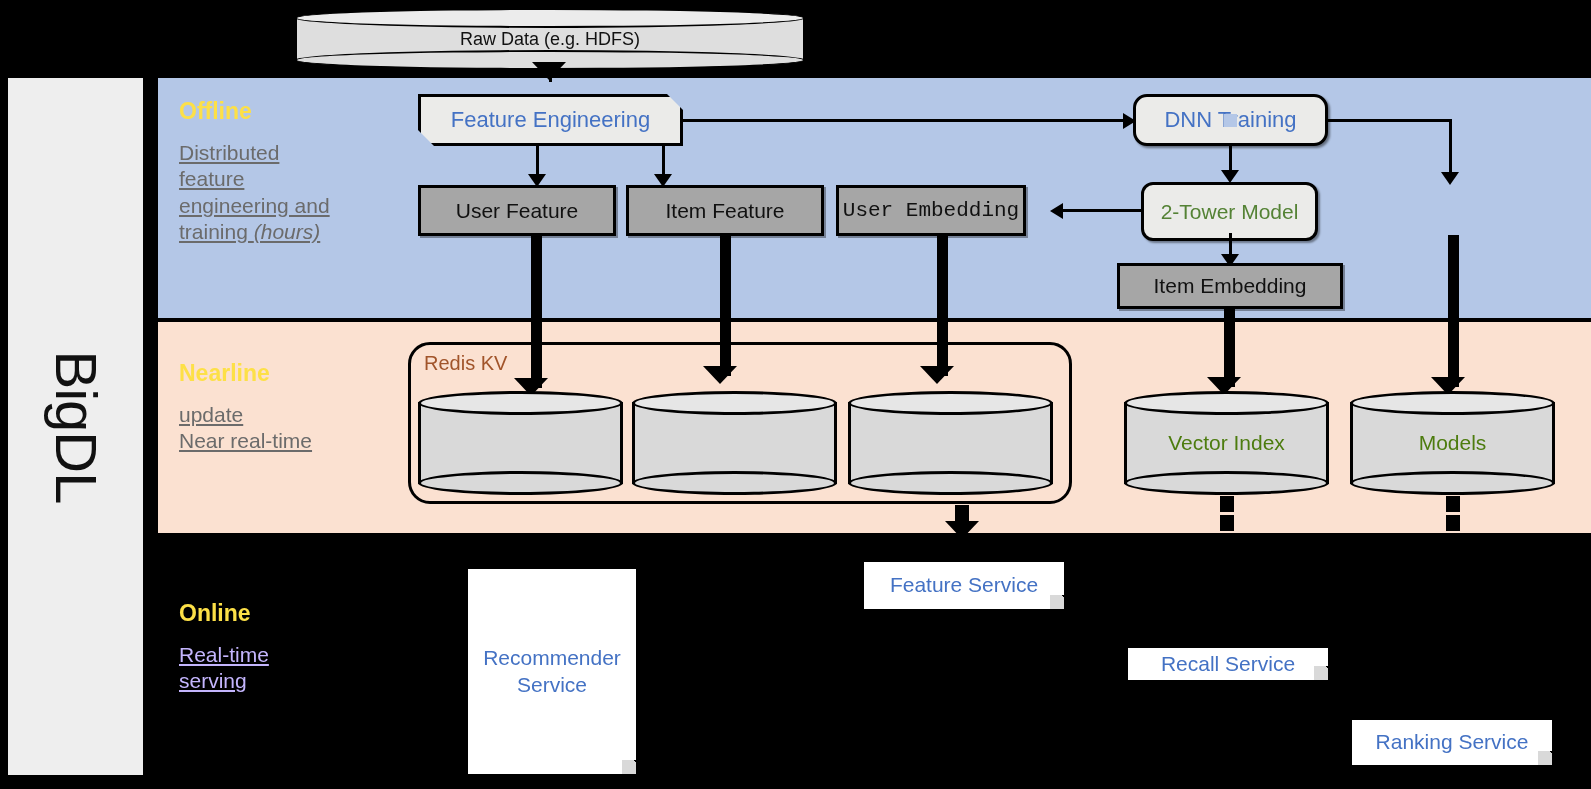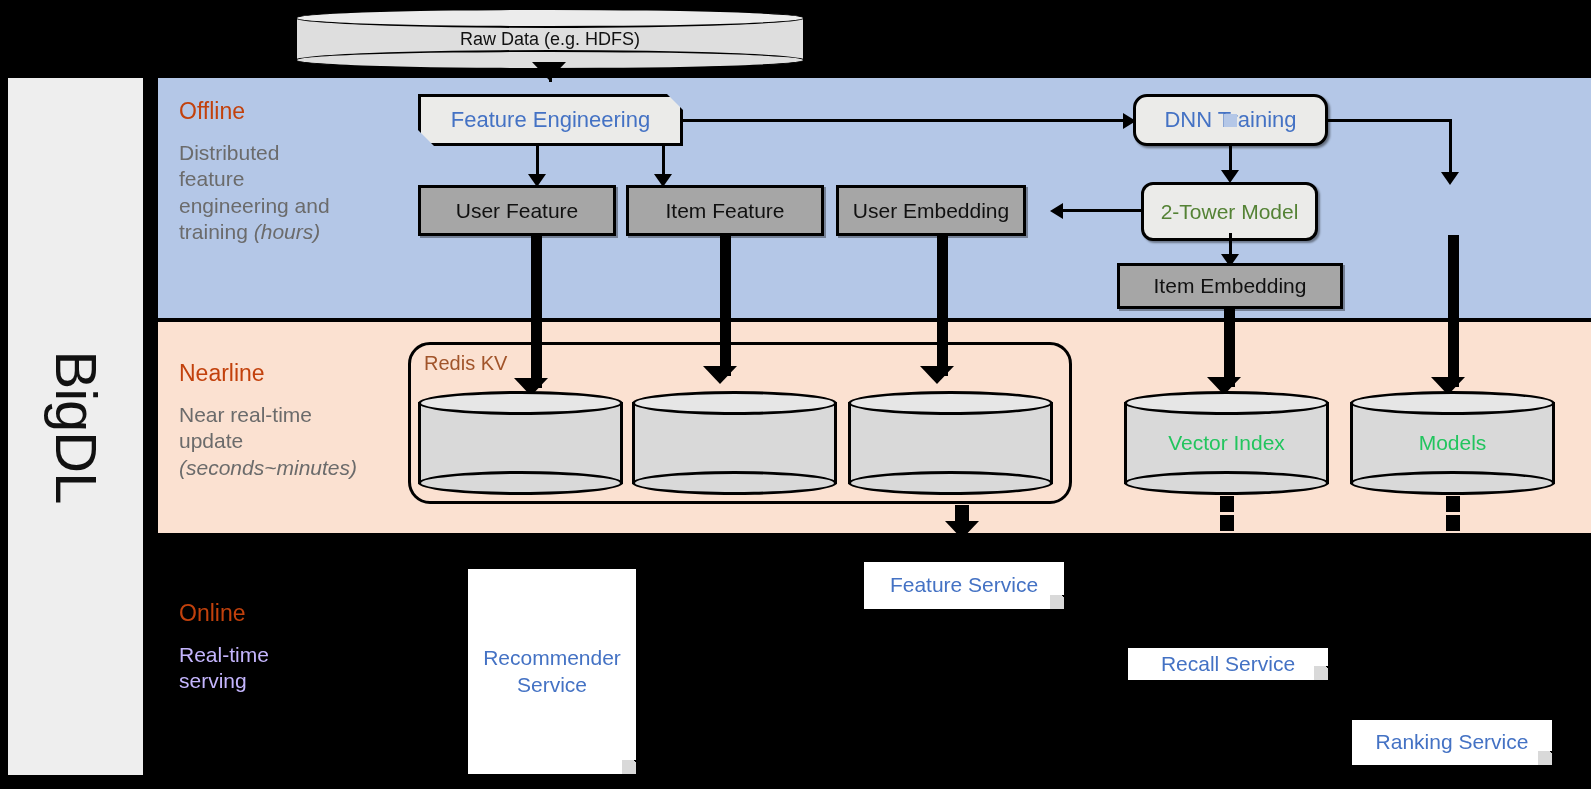--- a/index.html
+++ b/index.html
@@ -8,22 +8,22 @@
 
   .band{position:absolute;}
   #band-offline{left:158px;top:78px;width:1433px;height:240px;background:#b4c7e7;}
   #band-nearline{left:158px;top:322px;width:1433px;height:211px;background:#fbe1d1;}
   #band-online{left:158px;top:537px;width:1433px;height:252px;background:#000;}
 
   #sidebar{position:absolute;left:8px;top:78px;width:135px;height:697px;background:#eeeeee;}
   #sidebar-label{position:absolute;left:50%;top:50%;transform:translate(-50%,-50%) rotate(90deg);
       font-size:58px;color:#111;white-space:nowrap;letter-spacing:-1px;}
 
-  .band-title{position:absolute;color:#c2410c;font-size:23px;font-weight:normal;white-space:nowrap;}
-  .band-sub{position:absolute;color:#6b6b6b;font-size:21px;line-height:1.25;}
+  .band-title{position:absolute;color:#fde047;font-size:23px;font-weight:bold;white-space:nowrap;}
+  .band-sub{position:absolute;color:#6b6b6b;font-size:21px;line-height:1.25;text-decoration:underline;}
   .band-sub em{font-style:italic;}
 
   
   .node{position:absolute;box-sizing:border-box;display:flex;align-items:center;justify-content:center;
         text-align:center;line-height:1.1;}
 
   .gray-box{background:#a6a6a6;border:3px solid #000;color:#111;font-size:21px;
             box-shadow:2px 2px 0 rgba(0,0,0,.35);}
 
   .rounded-box{background:#ebebe9;border:3px solid #000;border-radius:12px;font-size:21px;
@@ -41,21 +41,21 @@
 
   
   .cyl{position:absolute;}
   .cyl .body{position:absolute;left:0;right:0;top:11px;bottom:11px;background:#d9d9d9;
              border-left:3px solid #000;border-right:3px solid #000;}
   .cyl .top{position:absolute;left:0;right:0;top:0;height:24px;background:#e6e6e6;
             border:3px solid #000;border-radius:50%;box-sizing:border-box;}
   .cyl .bot{position:absolute;left:0;right:0;bottom:0;height:24px;background:#d9d9d9;
             border:3px solid #000;border-radius:50%;box-sizing:border-box;}
   .cyl .lbl{position:absolute;left:0;right:0;top:0;bottom:0;display:flex;align-items:center;
-            justify-content:center;color:#22c55e;font-size:21px;z-index:4;}
+            justify-content:center;color:#4d7c0f;font-size:21px;z-index:4;}
 
   
   #raw-data{position:absolute;left:295px;top:8px;width:510px;height:62px;}
   #raw-data .body{position:absolute;left:0;right:0;top:9px;bottom:9px;background:#dedede;
                   border-left:2px solid #000;border-right:2px solid #000;}
   #raw-data .top{position:absolute;left:0;right:0;top:0;height:20px;background:#ececec;
                  border:2px solid #000;border-radius:50%;box-sizing:border-box;}
   #raw-data .bot{position:absolute;left:0;right:0;bottom:0;height:20px;background:#dedede;
                  border:2px solid #000;border-radius:50%;box-sizing:border-box;}
   #raw-data .lbl{position:absolute;inset:0;display:flex;align-items:center;justify-content:center;
@@ -141,21 +141,21 @@
   <div class="ah-down" style="left:528px;top:174px;"></div>
   <div class="ln thin-v" style="left:662px;top:146px;height:32px;"></div>
   <div class="ah-down" style="left:654px;top:174px;"></div>
 
   <div class="node gray-box" style="left:418px;top:185px;width:198px;height:51px;">
     <span>User Feature</span>
   </div>
   <div class="node gray-box" style="left:626px;top:185px;width:198px;height:51px;">
     <span>Item Feature</span>
   </div>
-  <div class="node gray-box" style="left:836px;top:185px;width:190px;height:51px;">
+  <div class="node gray-box" style="left:836px;top:185px;width:190px;height:51px;font-family:Liberation Mono, monospace;">
     <span>User Embedding</span>
   </div>
 
   <div class="ln thin-h" style="left:1063px;top:209px;width:78px;"></div>
   <div class="ah-left" style="left:1050px;top:203px;"></div>
 
   <div class="node rounded-box" style="left:1141px;top:182px;width:177px;height:59px;">
     <span>2-Tower Model</span>
   </div>
 
@@ -177,23 +177,22 @@
   <div class="ah-down-fat" style="left:920px;top:366px;"></div>
 
   <div class="ln thick-v" style="left:1224px;top:309px;height:78px;"></div>
   <div class="ah-down-fat" style="left:1207px;top:377px;"></div>
 
   <div class="ln thick-v" style="left:1448px;top:235px;height:152px;"></div>
   <div class="ah-down-fat" style="left:1431px;top:377px;"></div>
 
   <div class="band-title" style="left:179px;top:360px;">Nearline</div>
   <div class="band-sub" style="left:179px;top:402px;width:230px;">
+    <div>update</div>
     <div>Near real-time</div>
-    <div>update</div>
-    <div><em>(seconds~minutes)</em></div>
   </div>
 
   <div id="redis-box"></div>
   <div id="redis-label">Redis KV</div>
 
   <div class="cyl" style="left:418px;top:391px;width:205px;height:104px;">
     <div class="body"></div>
     <div class="top"></div>
     <div class="bot"></div>
     <div class="lbl"></div>

